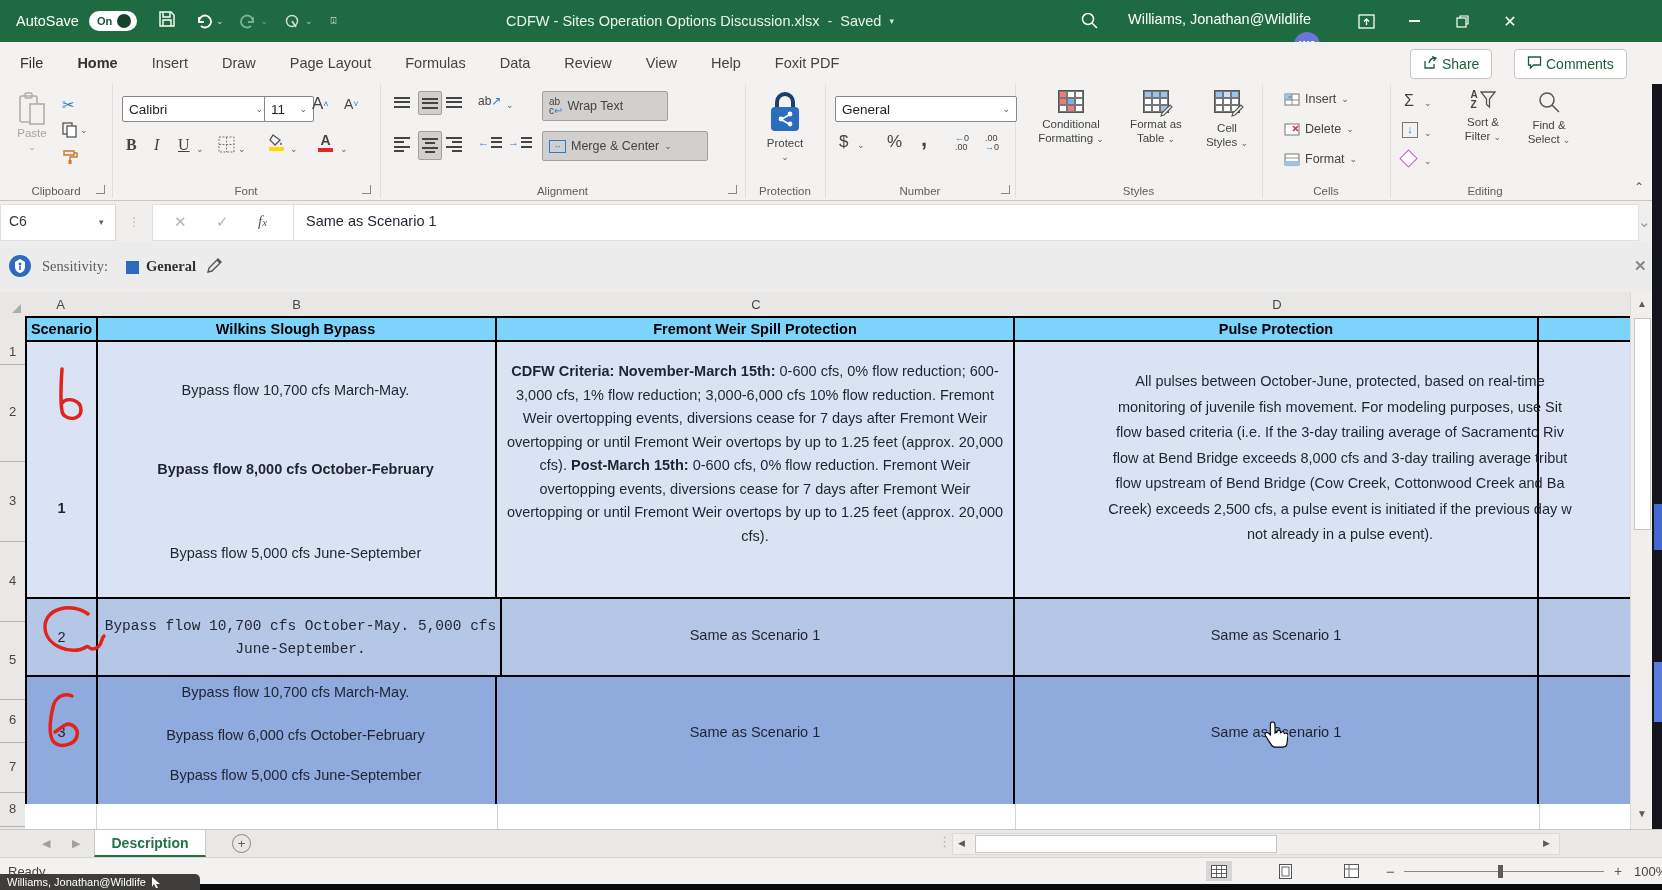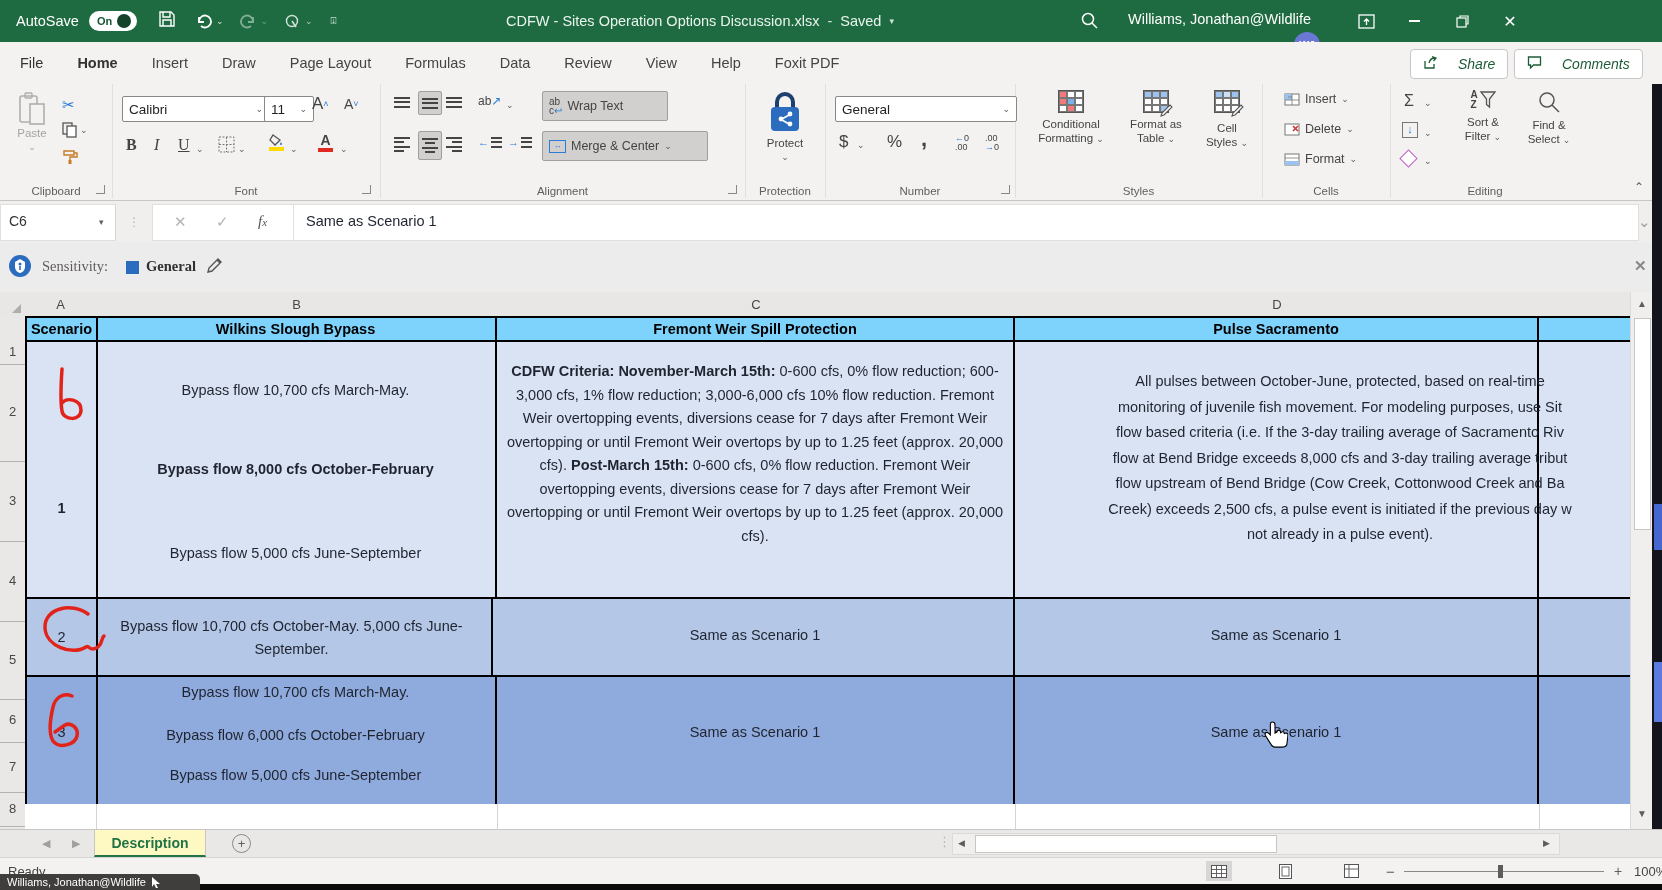--- a/index.html
+++ b/index.html
@@ -17,21 +17,21 @@
   .tb-chev{font-size:9px;color:#cfe3d7;}
   .winbtn{width:44px;height:42px;display:flex;align-items:center;justify-content:center;color:#fff;}
   .avatar{width:26px;height:26px;border-radius:50%;background:#6a77d4;color:#fff;font-size:10.5px;
           display:flex;align-items:center;justify-content:center;font-weight:bold;}
 
   
   #tabrow{left:0;top:42px;width:1662px;height:42px;background:#f3f2f1;border-bottom:1px solid #e1dfdd;}
   .rtab{font-size:14.5px;color:#444;padding:0 4px;height:42px;display:inline-flex;align-items:center;margin-right:26px;}
   .rtab.active{font-weight:600;color:#333;border-bottom:3px solid #1e7145;padding-top:3px;}
   .pillbtn{height:28px;border:1px solid #c8c6c4;border-radius:4px;background:#fff;display:flex;align-items:center;
-           padding:0 12px;font-size:14px;color:#1e5c38;gap:20px;font-style:italic;}
+           padding:0 12px;font-size:14px;color:#1e5c38;gap:4px;}
 
   
   #ribbon{left:0;top:84px;width:1662px;height:116px;background:#f3f2f1;border-bottom:1px solid #d1cfcd;}
   .rgroup{position:absolute;top:0;height:114px;border-right:1px solid #e1dfdd;}
   .glabel{position:absolute;bottom:1px;left:0;width:100%;text-align:center;font-size:11.5px;color:#605e5c;}
   .launcher{position:absolute;bottom:4px;width:8px;height:8px;border-right:1px solid #8a8886;border-bottom:1px solid #8a8886;}
   .combo{position:absolute;background:#fff;border:1px solid #8a8886;border-radius:2px;font-size:13.5px;color:#252423;
          display:flex;align-items:center;padding:0 6px;justify-content:space-between;}
   .chev{font-size:9px;color:#605e5c;}
   .ribtn{position:absolute;display:flex;align-items:center;justify-content:center;color:#444;}
@@ -547,21 +547,21 @@
     <div class="bcell" style="left:0;width:69px;border-left:2px solid #000;">
       <span class="cellline" style="top:3px;font-weight:bold;color:#000;">Scenario</span>
       </div>
     <div class="bcell" style="left:71px;width:399px;">
       <span class="cellline" style="top:3px;font-weight:bold;color:#000;">Wilkins Slough Bypass</span>
       </div>
     <div class="bcell" style="left:472px;width:516px;">
       <span class="cellline" style="top:3px;font-weight:bold;color:#000;">Fremont Weir Spill Protection</span>
       </div>
     <div class="bcell" style="left:990px;width:522px;">
-      <span class="cellline" style="top:3px;font-weight:bold;color:#000;">Pulse Sacramento</span>
+      <span class="cellline" style="top:3px;font-weight:bold;color:#000;">Pulse Protection</span>
       </div>
   </div>
 
   <div class="band" style="top:48px;height:257px;background:#dae3f3;border-top:2px solid #000;">
     <div class="bcell" style="left:0;width:69px;border-left:2px solid #000;">
       <span class="cellline" style="top:158px;font-weight:bold;">1</span>
       </div>
     <div class="bcell" style="left:71px;width:399px;">
       <span class="cellline" style="top:40px;">Bypass flow 10,700 cfs March-May.</span>
       <span class="cellline" style="top:119px;font-weight:bold;">Bypass flow 8,000 cfs October-February</span>
@@ -580,21 +580,21 @@
         <div class="cellline" style="position:static;line-height:25.5px;">Creek) exceeds 2,500 cfs, a pulse event is initiated if the previous day w</div>
         <div class="cellline" style="position:static;line-height:25.5px;">not already in a pulse event).</div>
       </div>
     </div>
   </div>
 
   <div class="band" style="top:305px;height:78px;background:#b4c7e7;border-top:2px solid #000;">
     <div class="bcell" style="left:0;width:69px;border-left:2px solid #000;">
       <span class="cellline" style="top:30px;">2</span>
       </div>
-    <div class="bcell" style="left:67px;width:399px;">
+    <div class="bcell" style="left:76px;width:399px;font-family:Liberation Mono, monospace;">
       <div style="position:absolute;top:16px;left:2px;width:395px;font-size:14.5px;line-height:23px;text-align:center;color:#1f2430;">Bypass flow 10,700 cfs October-May. 5,000 cfs June-September.</div>
     </div>
     <div class="bcell" style="left:472px;width:516px;">
       <span class="cellline" style="top:28px;">Same as Scenario 1</span>
       </div>
     <div class="bcell" style="left:990px;width:522px;">
       <span class="cellline" style="top:28px;">Same as Scenario 1</span>
       </div>
   </div>
 
@@ -642,21 +642,21 @@
 
   <div class="abs" style="left:1652px;top:-208px;width:10px;height:773px;background:#14141c;">
     <div class="abs" style="left:2px;top:420px;width:8px;height:46px;background:#4468d0;"></div>
     <div class="abs" style="left:2px;top:578px;width:8px;height:60px;background:#5b7be0;"></div>
   </div>
 </div>
 
 <div class="abs" id="tabsrow">
   <span class="abs" style="left:42px;top:7px;color:#a19f9d;font-size:11px;">◀</span>
   <span class="abs" style="left:72px;top:7px;color:#a19f9d;font-size:11px;">▶</span>
-  <div class="abs" style="left:94px;top:0;width:110px;height:25px;background:#fef9c3;border-left:1px solid #c8c6c4;border-right:1px solid #c8c6c4;border-bottom:2px solid #217346;display:flex;align-items:center;justify-content:center;">
+  <div class="abs" style="left:94px;top:0;width:110px;height:25px;background:#ffffff;border-left:1px solid #c8c6c4;border-right:1px solid #c8c6c4;border-bottom:2px solid #217346;display:flex;align-items:center;justify-content:center;">
     <span style="color:#217346;font-weight:bold;font-size:14px;">Description</span>
   </div>
   <span class="abs" style="left:232px;top:4px;width:17px;height:17px;border:1px solid #8a8886;border-radius:50%;display:flex;align-items:center;justify-content:center;color:#605e5c;font-size:13px;">+</span>
   <span class="abs" style="left:938px;top:4px;color:#b5b3b1;font-size:13px;">⋮</span>
   <div class="abs" style="left:952px;top:3px;width:606px;height:20px;background:#f0efee;border:1px solid #dcdad8;">
     <span class="abs" style="left:5px;top:4px;color:#5f5d5b;font-size:9px;">◀</span>
     <div class="abs" style="left:22px;top:1px;width:300px;height:16px;background:#fff;border:1px solid #c8c6c4;"></div>
     <span class="abs" style="left:590px;top:4px;color:#5f5d5b;font-size:9px;">▶</span>
   </div>
 </div>

